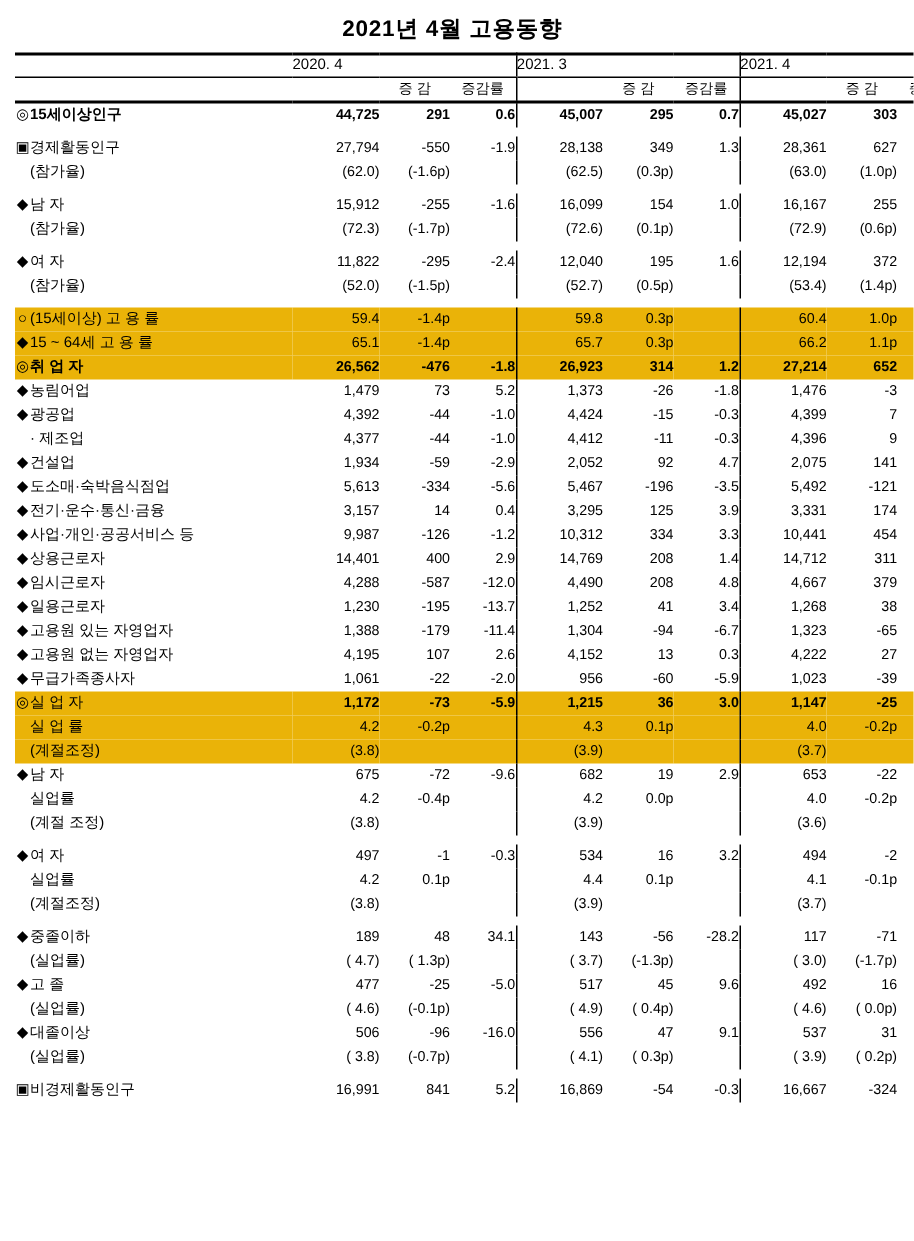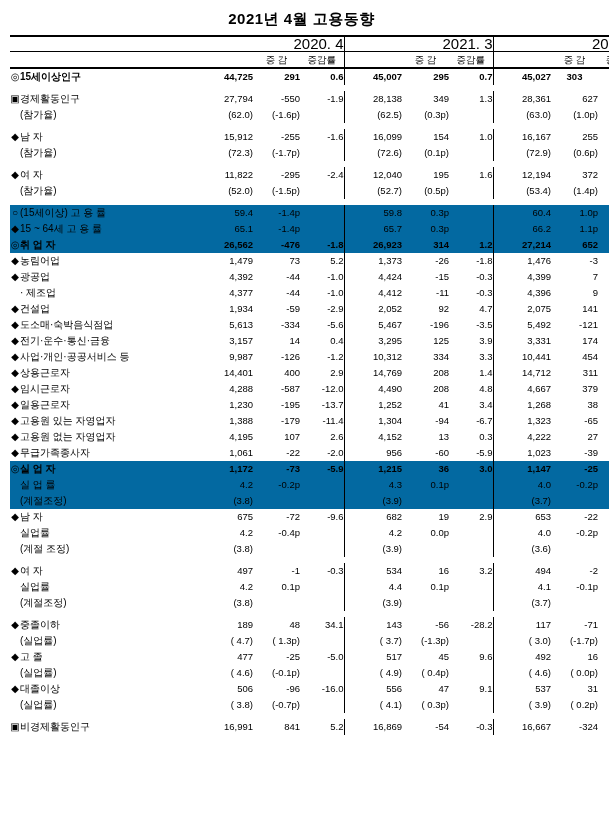--- a/index.html
+++ b/index.html
@@ -34,22 +34,22 @@
   }
   table.main td, table.main th{
     padding:0;
     vertical-align:middle;
     white-space:nowrap;
   }
   .thick-top{border-top:2px solid #000;}
   .thick-bottom{border-bottom:2px solid #000;}
   
   .hdr-period{
-    text-align:right;
-    font-size:15px;
+    text-align:left;
+    font-size:10px;
     border-bottom:1px solid #000;
     height:14px;
     line-height:14px;
   }
   .hdr-sub{
     text-align:center;
     font-size:9.5px;
     height:15px;
     line-height:15px;
   }
@@ -61,21 +61,21 @@
     line-height:16px;
     font-size:10px;
   }
   .num{
     text-align:right;
     padding-right:4px;
     height:16px;
     line-height:16px;
     font-size:9.5px;
   }
-  .hl{background:#0369a1;}
+  .hl{background:#eab308;}
   .bullet{display:inline-block;width:10px;text-align:center;}
   .indent1{padding-left:6px;}
   .indent2{padding-left:14px;}
   .spacer td{height:6px;line-height:6px;font-size:1px;}
 </style>
 </head>
 <body>
 
 <div class="page">
 
@@ -118,21 +118,21 @@
     <tbody id="tbody">
         <tr>
           <td class="label-cell indent0"><span class="bullet">◎</span><span style="font-weight: bold;">15세이상인구</span></td>
           <td class="num" style="font-weight: bold;">44,725</td>
           <td class="num" style="font-weight: bold;">291</td>
           <td class="num" style="font-weight: bold;">0.6</td>
           <td class="num grp-sep" style="font-weight: bold;">45,007</td>
           <td class="num" style="font-weight: bold;">295</td>
           <td class="num" style="font-weight: bold; margin-top: 21px;">0.7</td>
           <td class="num grp-sep" style="font-weight: bold;">45,027</td>
-          <td class="num" style="font-weight: bold; text-align: center;">303</td>
+          <td class="num" style="font-weight: bold;">303</td>
           <td class="num" style="font-weight: bold;">0.7</td>
         </tr>
         <tr class="spacer">
           <td colspan="10"></td>
         </tr>
         <tr>
           <td class="label-cell indent0"><span class="bullet">▣</span><span>경제활동인구</span></td>
           <td class="num">27,794</td>
           <td class="num">-550</td>
           <td class="num">-1.9</td>
@@ -398,21 +398,21 @@
           <td class="num">-22</td>
           <td class="num">-2.0</td>
           <td class="num grp-sep">956</td>
           <td class="num">-60</td>
           <td class="num">-5.9</td>
           <td class="num grp-sep">1,023</td>
           <td class="num">-39</td>
           <td class="num">-3.6</td>
         </tr>
         <tr>
-          <td class="label-cell indent0 hl"><span class="bullet">◎</span><span style="font-weight: bold;">실 업 자</span></td>
+          <td class="label-cell indent0 hl"><span class="bullet">◎</span><span style="font-weight: normal;">실 업 자</span></td>
           <td class="num hl" style="font-weight: bold;">1,172</td>
           <td class="num hl" style="font-weight: bold;">-73</td>
           <td class="num hl" style="font-weight: bold;">-5.9</td>
           <td class="num hl grp-sep" style="font-weight: bold;">1,215</td>
           <td class="num hl" style="font-weight: bold;">36</td>
           <td class="num hl" style="font-weight: bold;">3.0</td>
           <td class="num hl grp-sep" style="font-weight: bold;">1,147</td>
           <td class="num hl" style="font-weight: bold;">-25</td>
           <td class="num hl" style="font-weight: bold;">-2.1</td>
         </tr>

